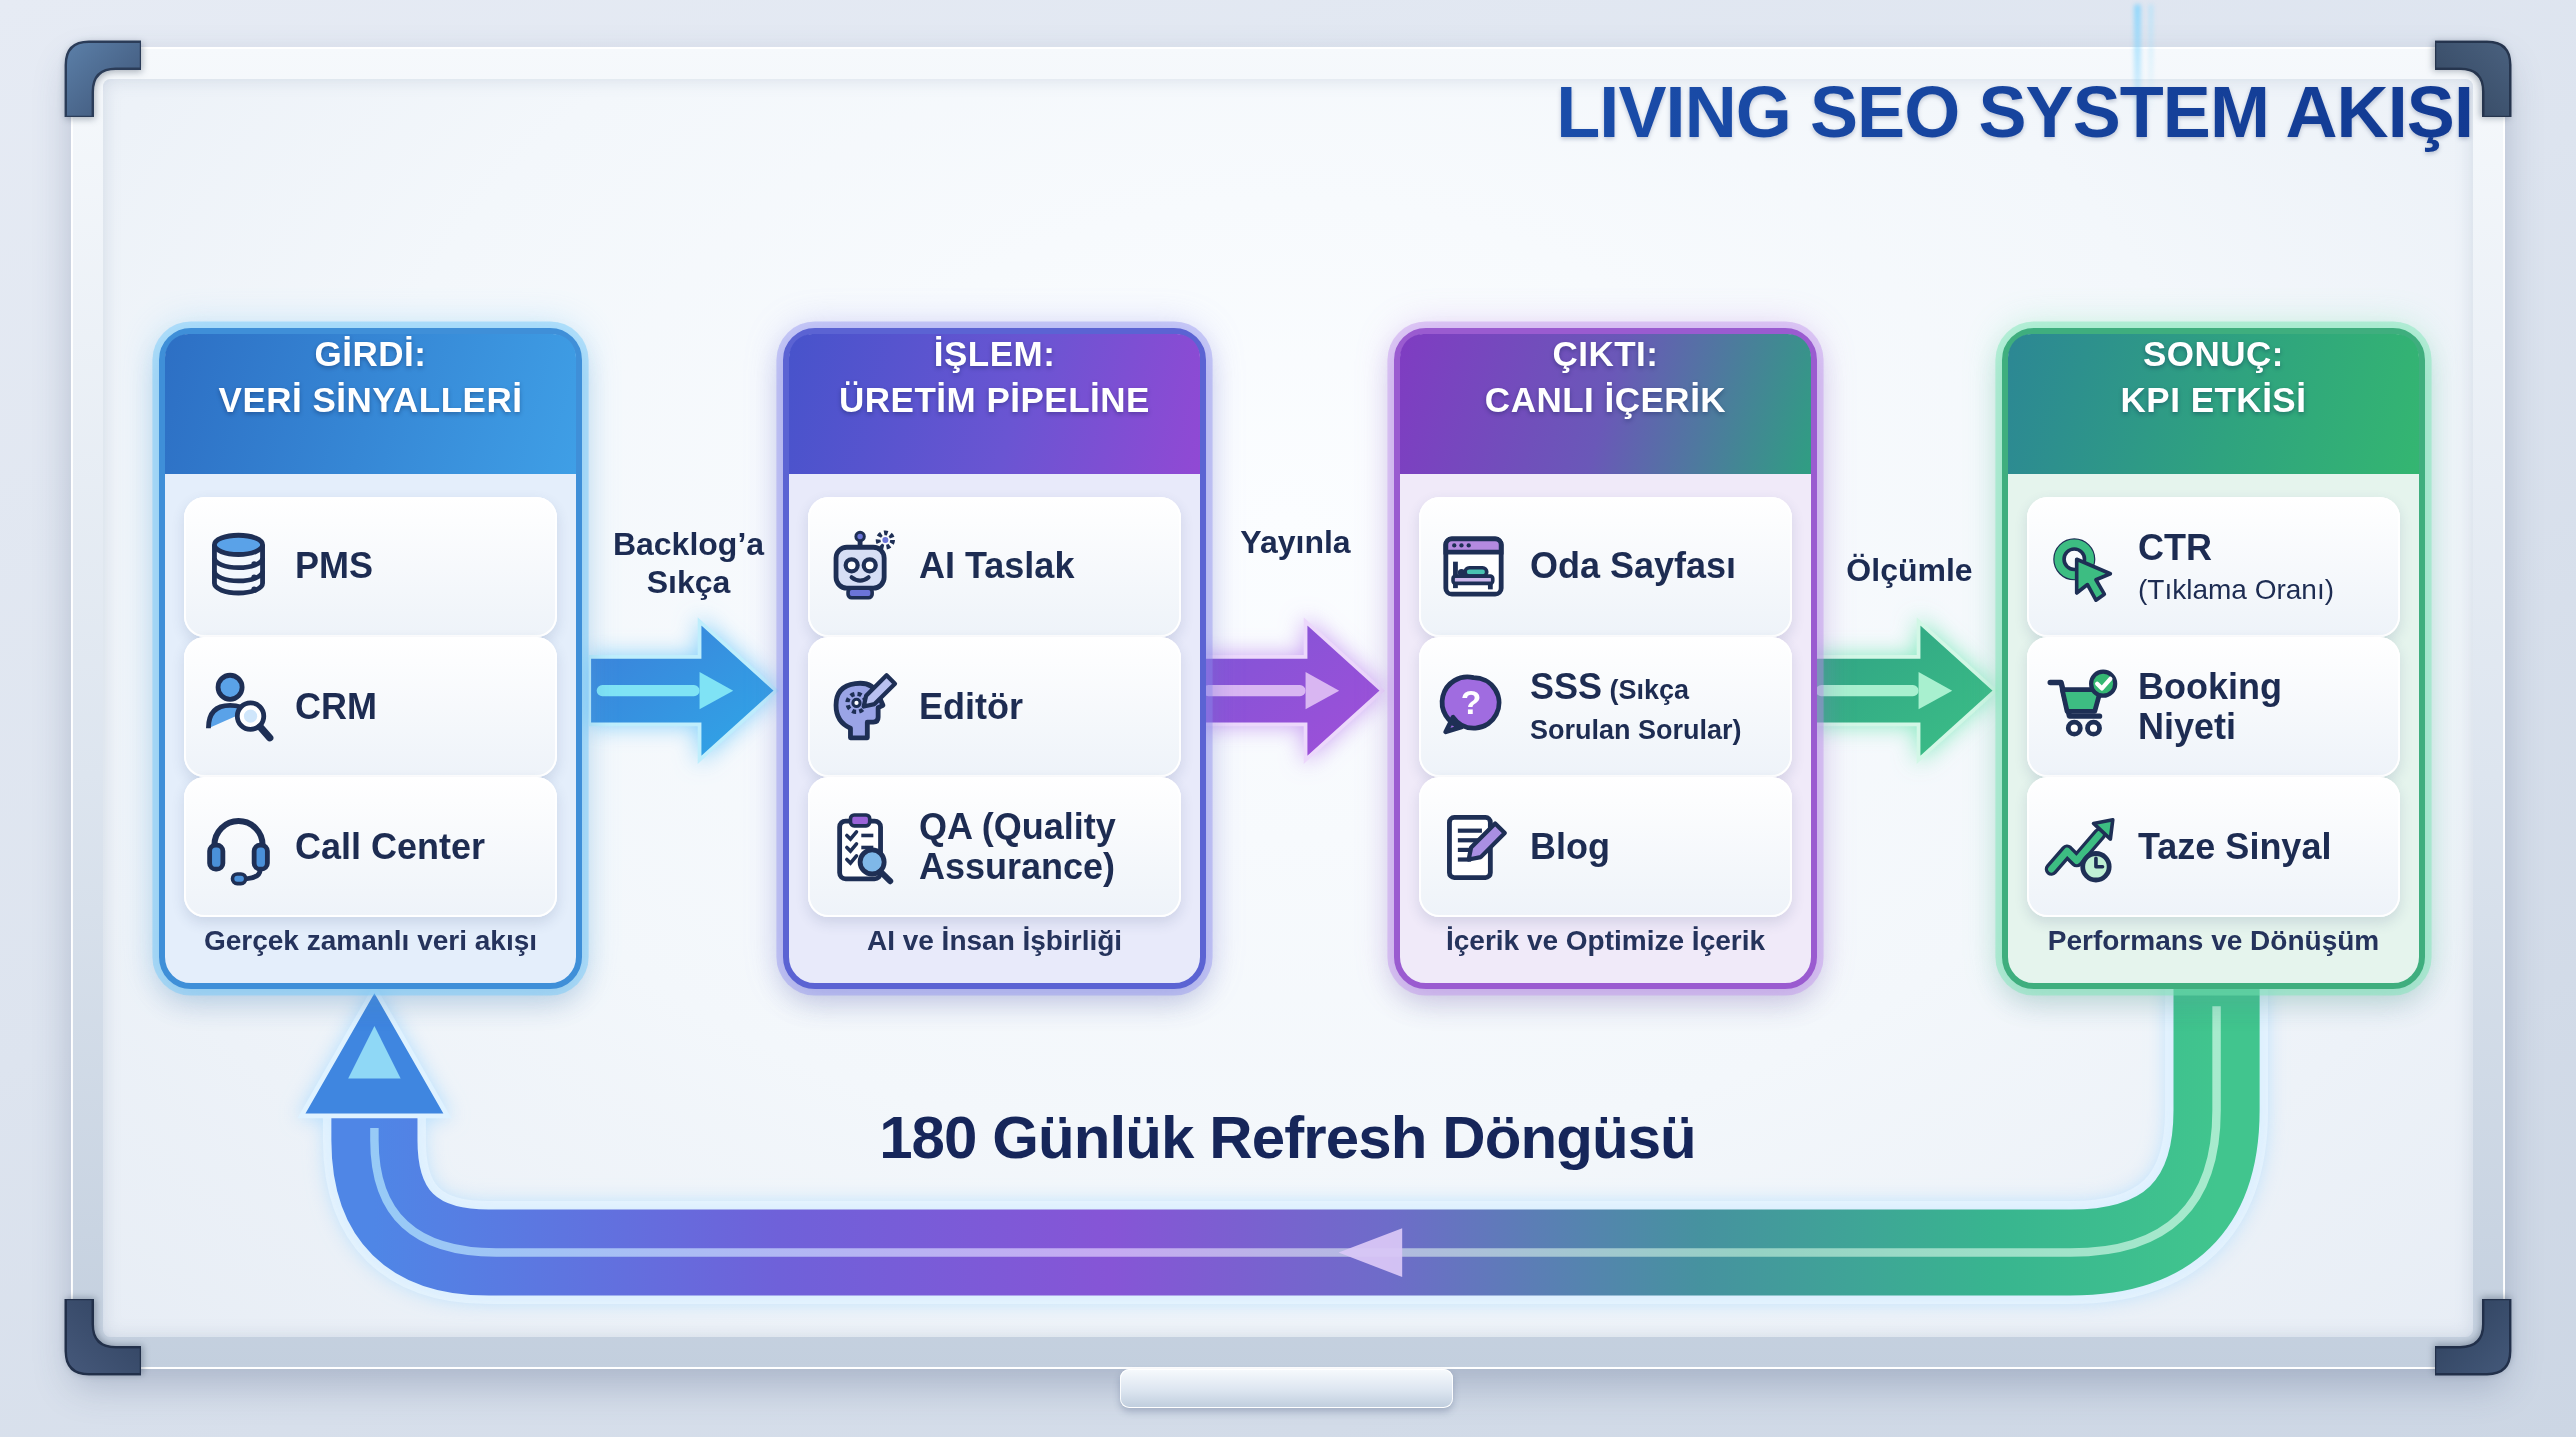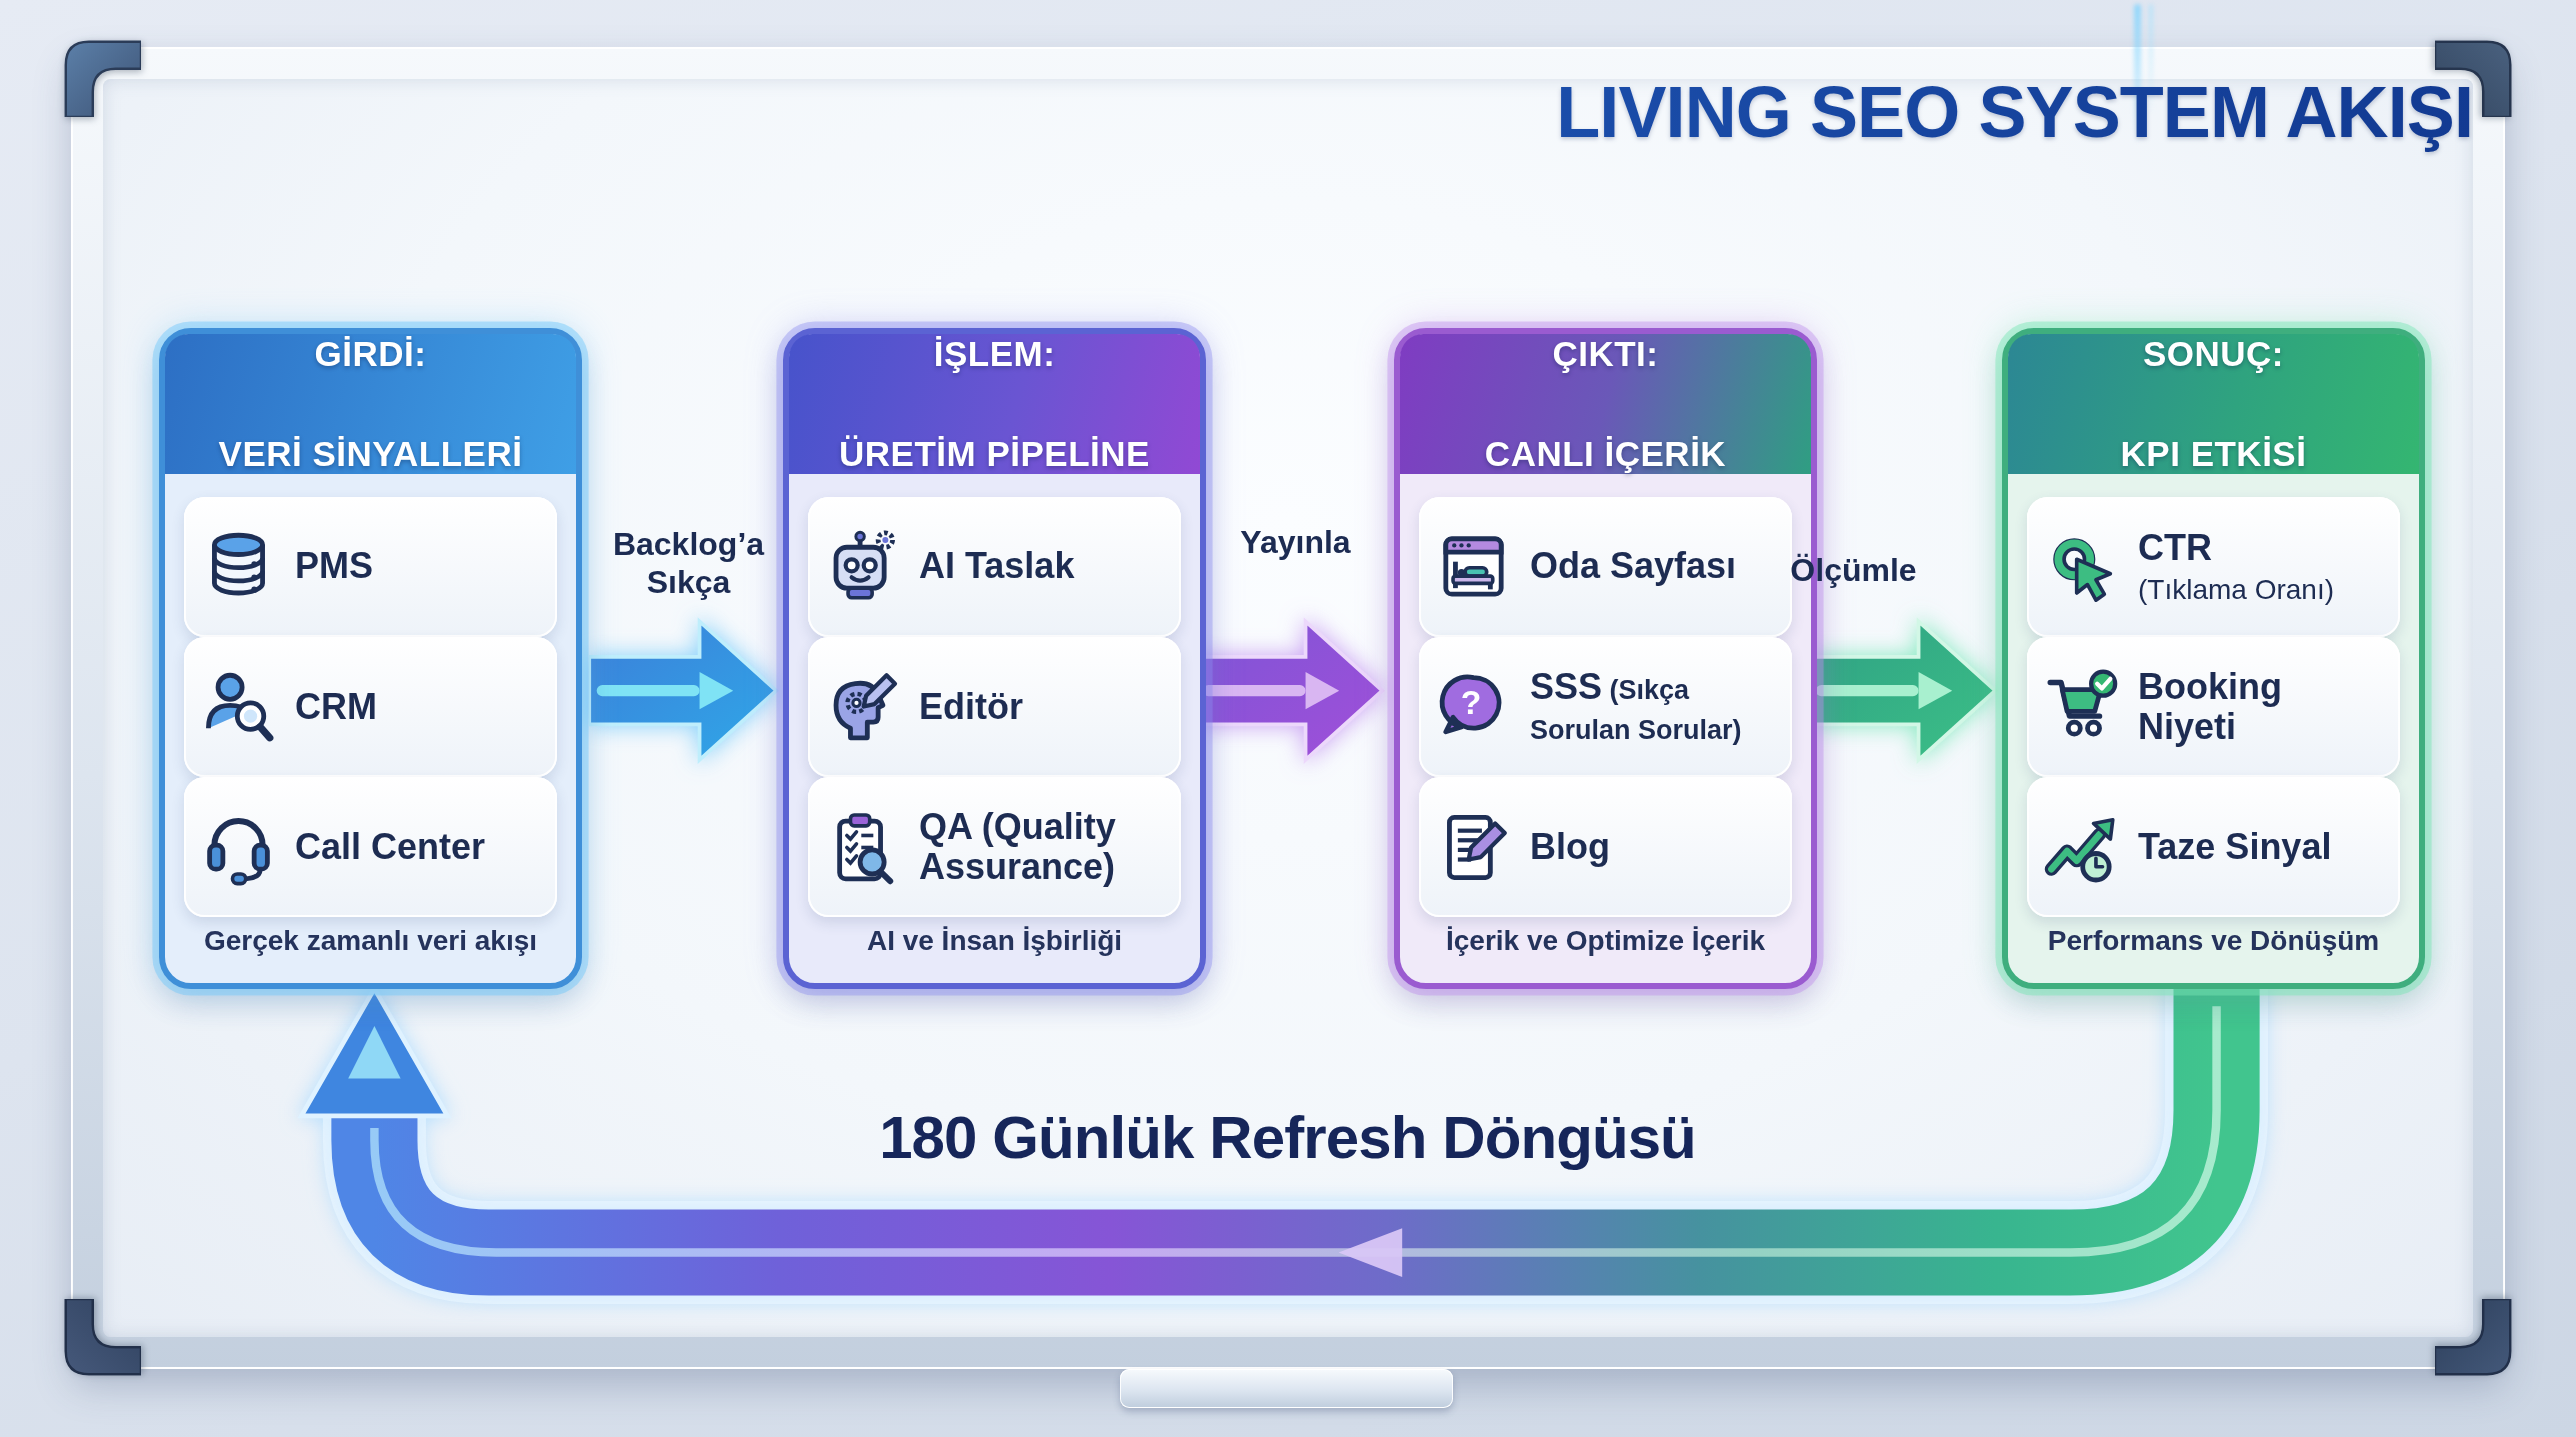--- a/index.html
+++ b/index.html
@@ -56,21 +56,21 @@
     background:var(--body);
     box-shadow:0 0 0 6.6px var(--glow), 0 0 36px var(--glow), 0 15px 28px rgba(40,60,110,.18);
     display:flex;flex-direction:column;z-index:5;
   }
   .card.c1{left:159px; --bd:#3f8fd8; --glow:rgba(110,200,250,.45); --body:#e4eefb; --accent:#4a94de; --lt:#cfe6fb;}
   .card.c2{left:783px; --bd:#5b63d3; --glow:rgba(140,140,240,.40); --body:#e8eafa; --accent:#7078dd; --lt:#dfe3fa;}
   .card.c3{left:1394px;--bd:#9a5bd0; --glow:rgba(190,140,235,.42); --body:#f0eaf9; --accent:#9a63d8; --lt:#e6d9f8;}
   .card.c4{left:2002px;--bd:#3fae7e; --glow:rgba(120,230,180,.45); --body:#e5f4ed; --accent:#35b67e; --lt:#c9f0dc;}
   .card .hd{
     height:140px;flex:0 0 140px;border-radius:23.4px 23.4px 0 0;
-    display:flex;flex-direction:column;justify-content:space-between;align-items:center;gap:5.6px;
+    display:flex;flex-direction:column;justify-content:flex-start;align-items:center;gap:5.6px;
     color:#ffffff;font-weight:800;font-size:35px;letter-spacing:0.5px;
     text-shadow:0 1.9px 4.7px rgba(10,25,70,.35);text-align:center;
   }
   .c1 .hd{background:linear-gradient(105deg,#2d6fc4 0%,#3f9fe6 100%);}
   .c2 .hd{background:linear-gradient(105deg,#4753cb 0%,#6a55d2 55%,#9149d4 100%);}
   .c3 .hd{background:linear-gradient(105deg,#7f3cc2 0%,#6a58b8 50%,#2f9e82 100%);}
   .c4 .hd{background:linear-gradient(105deg,#2c8794 0%,#2fa37f 55%,#34b671 100%);}
   .card .bd2{flex:1;display:flex;flex-direction:column;padding:22.5px 19px 11.2px 19px;min-height:0;}
   .tile{
     flex:1 1 0;min-height:0;border-radius:20.6px;
@@ -88,21 +88,21 @@
     padding:7.5px 5.6px 15px 5.6px;
   }
 
   
   .gaplabel{
     position:absolute;z-index:6;text-align:center;
     font-size:32px;font-weight:800;color:#1c2b52;line-height:1.18;
   }
   .gl1{left:567px;top:526px;width:243px;}
   .gl2{left:1174px;top:524px;width:243px;}
-  .gl3{left:1732px;top:552px;width:243px;}
+  .gl3{left:1788px;top:552px;width:243px;}
   .flowarrow{position:absolute;top:599px;width:194px;height:187px;z-index:5;}
   .fa1{left:589px;filter:drop-shadow(0 0 11.2px rgba(110,200,250,.8));}
   .fa2{left:1195px;filter:drop-shadow(0 0 11.2px rgba(190,140,240,.8));}
   .fa3{left:1808px;filter:drop-shadow(0 0 11.2px rgba(110,230,180,.8));}
 
   
   .loop{position:absolute;left:0;top:0;width:2576px;height:1438px;z-index:3;
         filter:drop-shadow(0 0 9.4px rgba(160,215,255,.75));}
   .looplabel{
     position:absolute;left:726px;top:1103px;width:1123px;text-align:center;z-index:4;

